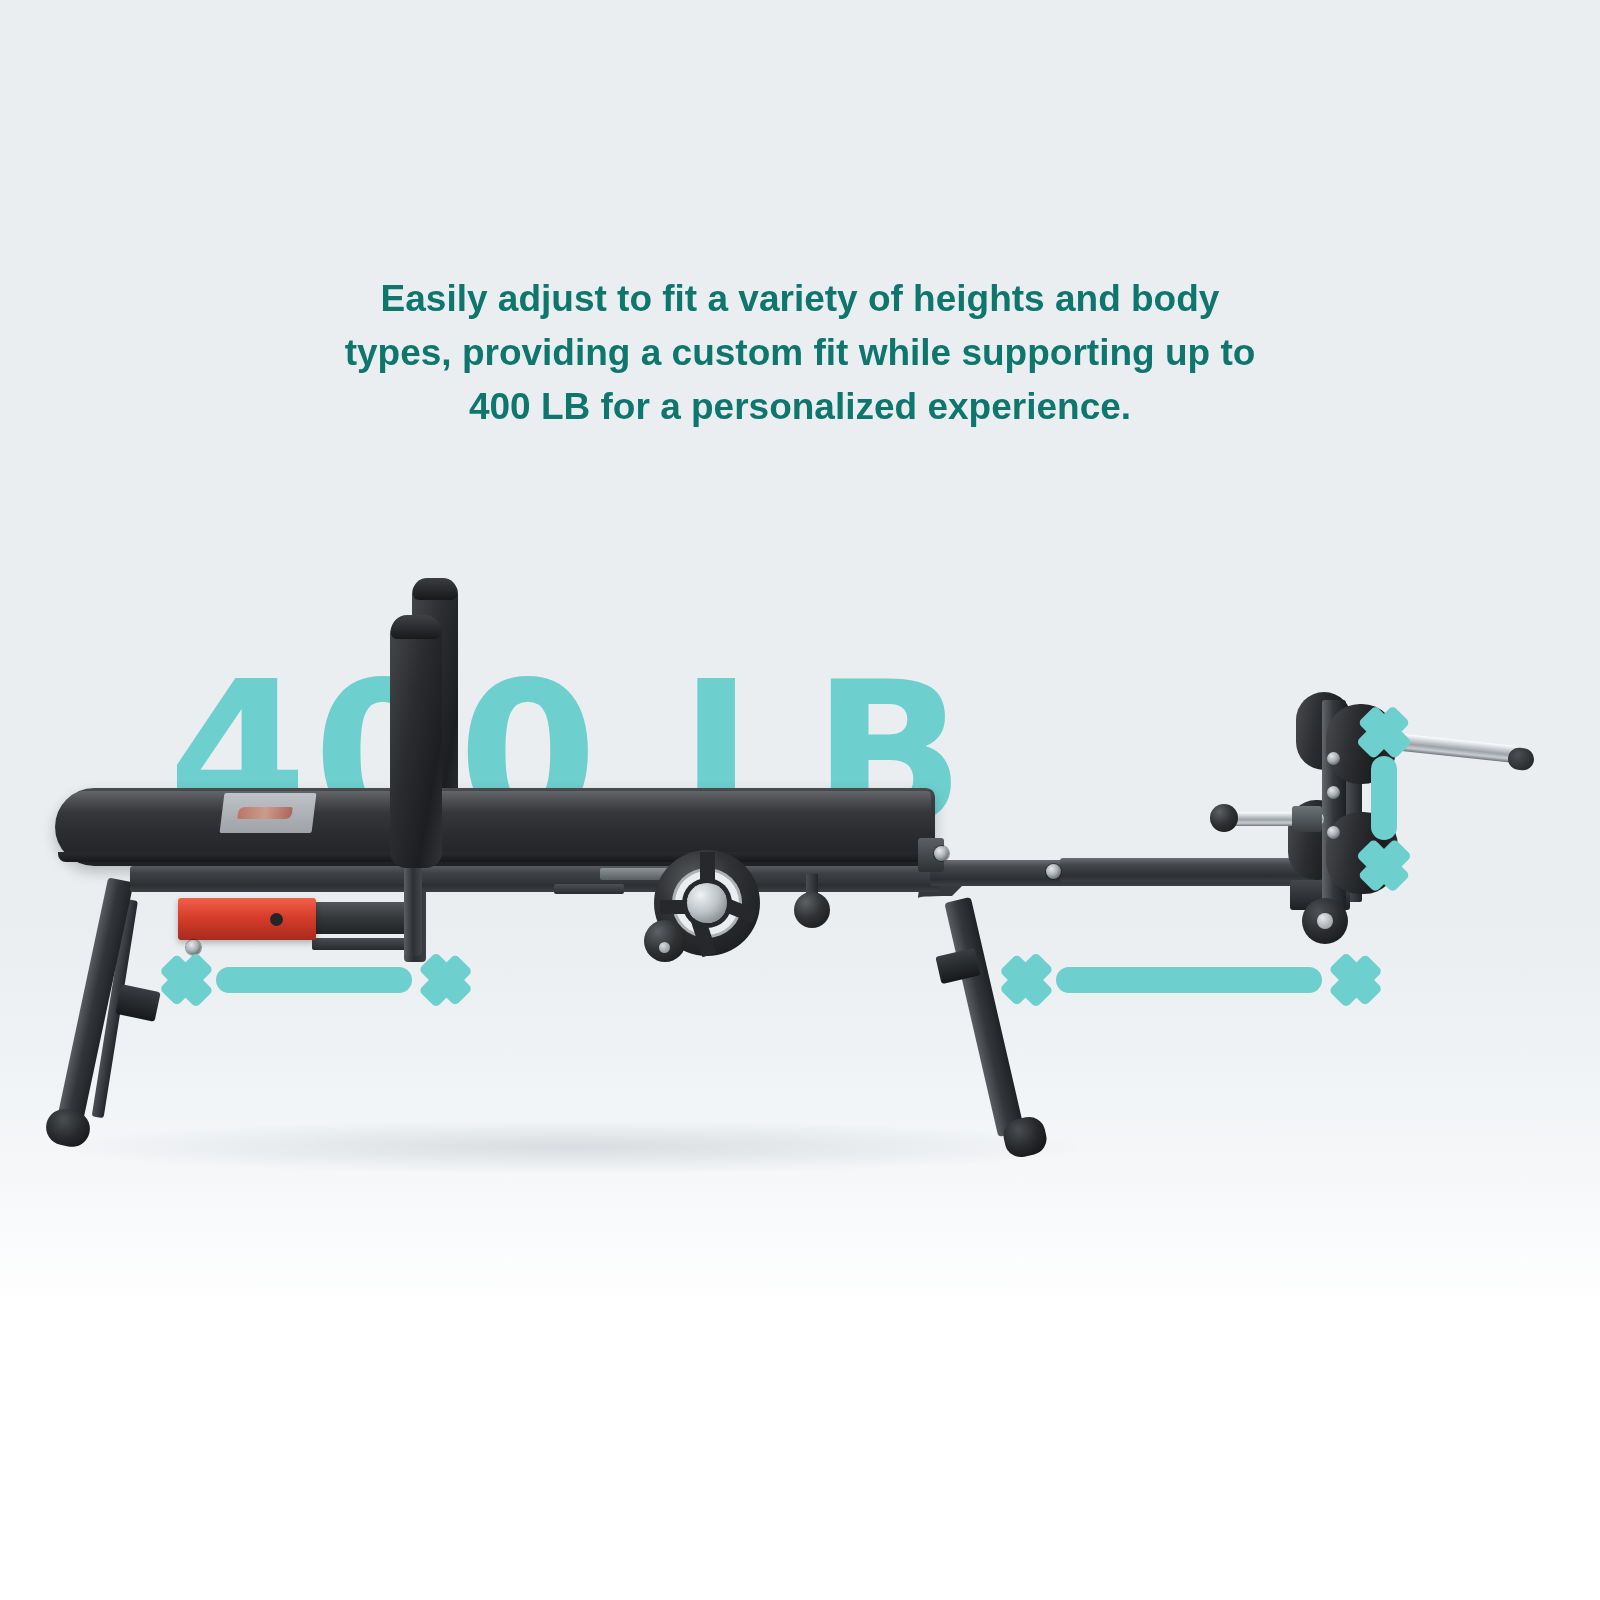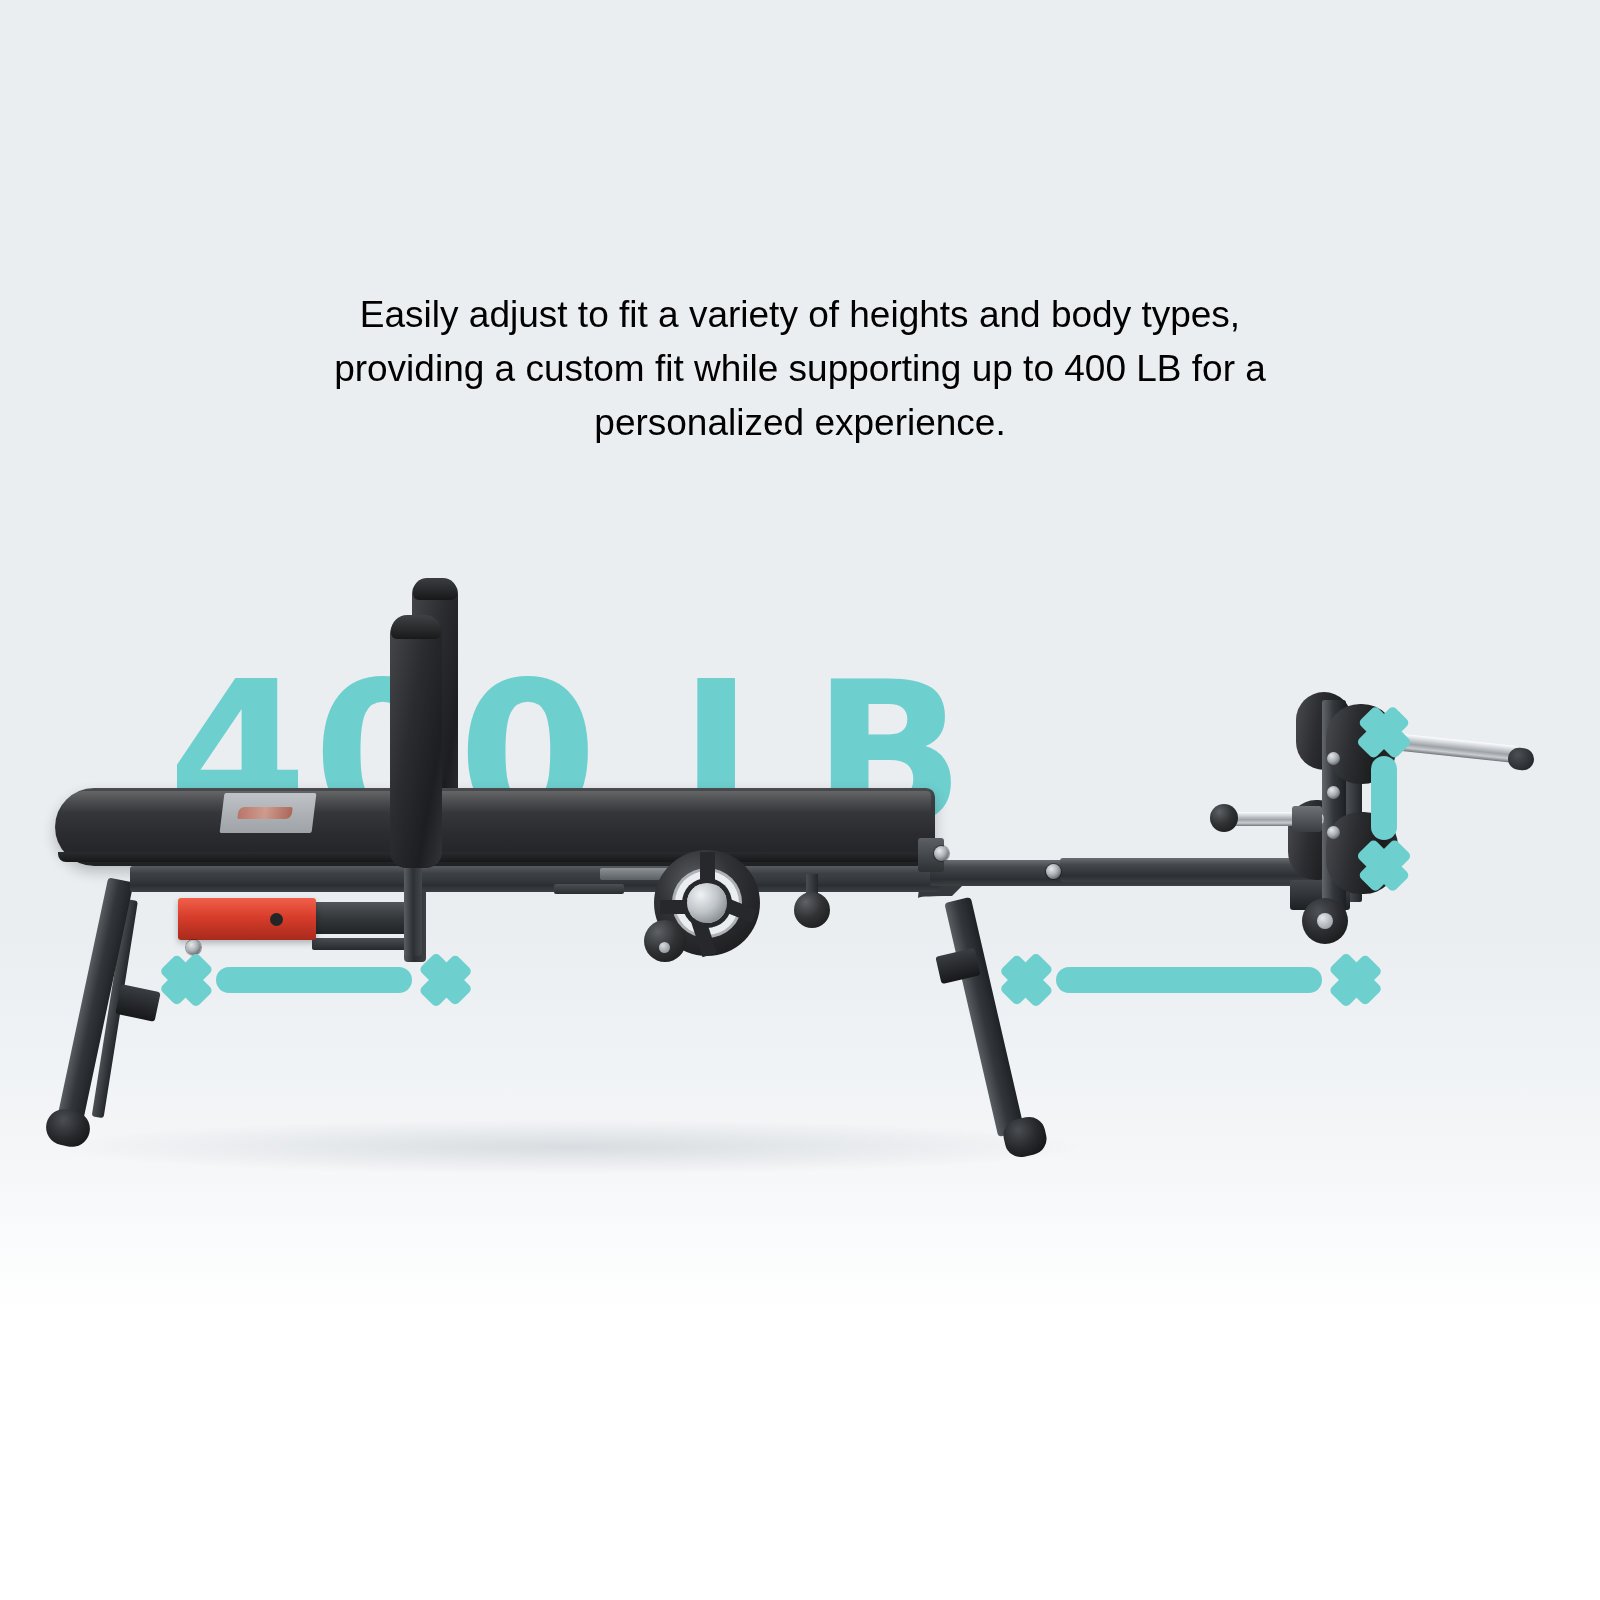--- a/index.html
+++ b/index.html
@@ -10,22 +10,22 @@
     position:relative; overflow:hidden;
   }
 
   
   .text-block { position:absolute; left:0; top:258px; width:1600px; text-align:center; }
   .headline {
     font-size:74px; font-weight:700; letter-spacing:-0.5px;
     color:#3a3a3c; line-height:1.05;
   }
   .subcopy {
-    margin-top:30px; font-size:37px; font-weight:400; line-height:1.46;
-    color:#000000; width:940px; margin-left:auto; margin-right:auto;
+    margin-top:14px; font-size:37px; font-weight:700; line-height:1.46;
+    color:#0f766e; width:940px; margin-left:auto; margin-right:auto;
   }
 
   
   .stage { position:absolute; left:0; top:0; width:1600px; height:1600px; }
 
   
   .weight-badge {
     position:absolute; left:168px; top:655px;
     font-size:200px; font-weight:800; letter-spacing:6px;
     color:#6ecfcf; line-height:1; z-index:3;

